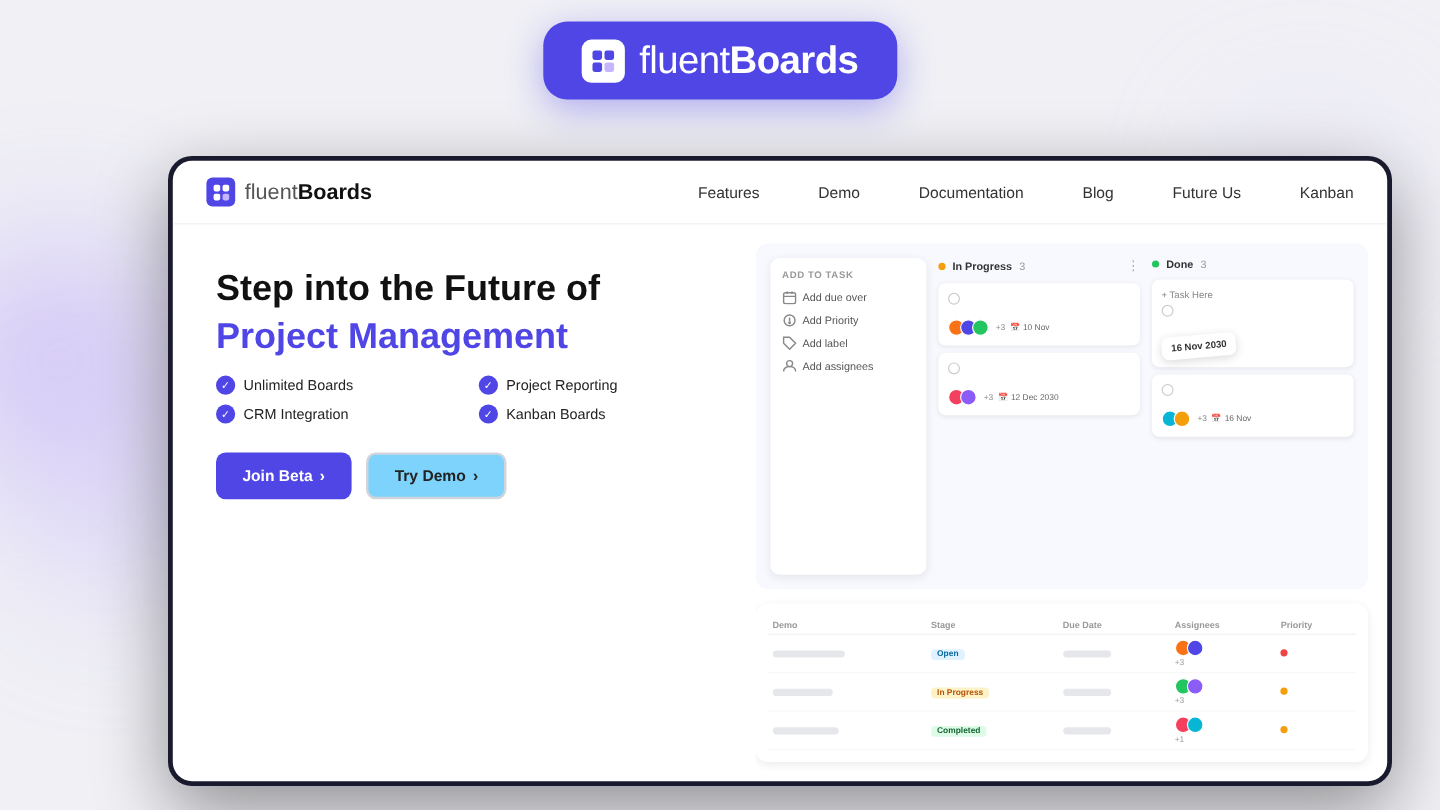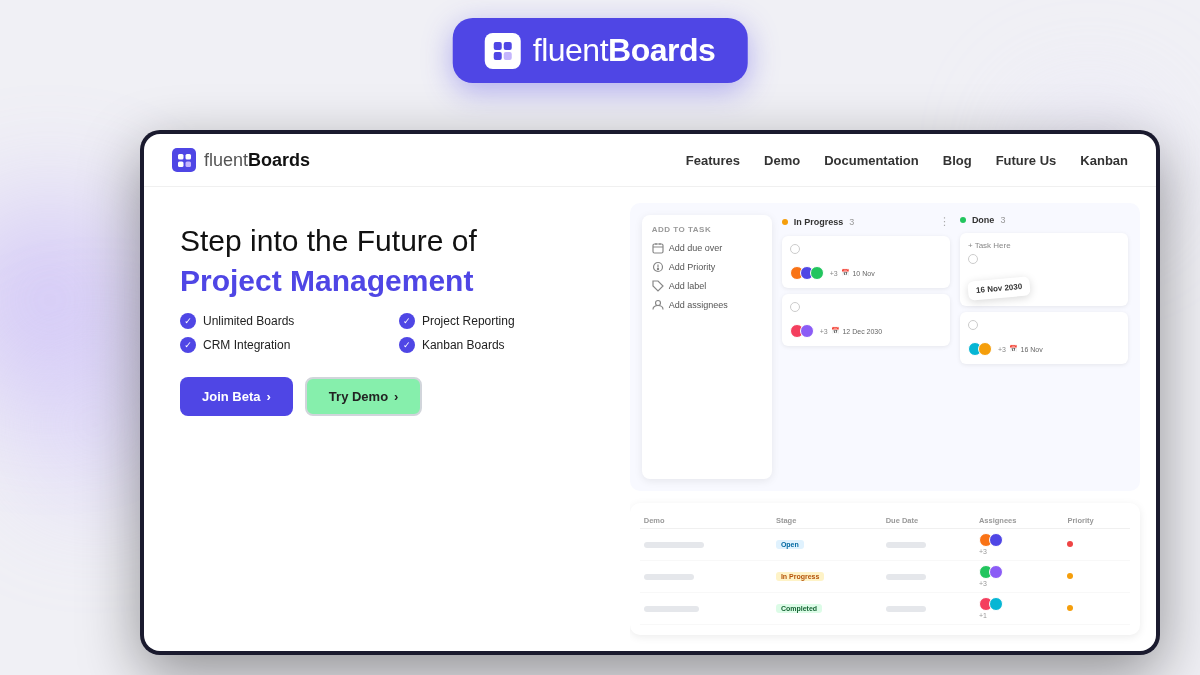--- a/index.html
+++ b/index.html
@@ -130,42 +130,43 @@
     .nav-logo-text .bold-part {
       font-weight: 800;
     }
     .nav-links {
       display: flex;
       gap: 24px;
     }
     .nav-link {
       font-size: 13px;
       color: #333;
-      font-weight: 700;
+      font-weight: 400;
       cursor: pointer;
+      margin-left: 25px;
     }
 
     
     .main-content {
       display: flex;
       flex: 1;
       overflow: hidden;
     }
 
     
     .hero-left {
       width: 48%;
       padding: 36px 28px 28px 36px;
       display: flex;
       flex-direction: column;
       justify-content: flex-start;
     }
     .hero-heading {
       font-size: 30px;
-      font-weight: 400;
+      font-weight: 700;
       color: #111;
       line-height: 1.2;
       margin-bottom: 4px;
     }
     .hero-heading-blue {
       font-size: 30px;
       font-weight: 700;
       color: #4f46e5;
       line-height: 1.2;
       margin-bottom: 14px;
@@ -221,21 +222,21 @@
       border-radius: 8px;
       padding: 10px 22px;
       font-size: 13px;
       font-weight: 600;
       cursor: pointer;
       display: flex;
       align-items: center;
       gap: 6px;
     }
     .btn-secondary {
-      background: #86efac;
+      background: #7dd3fc;
       color: #222;
       border: 2px solid #d1d5db;
       border-radius: 8px;
       padding: 10px 22px;
       font-size: 13px;
       font-weight: 600;
       cursor: pointer;
       display: flex;
       align-items: center;
       gap: 6px;

